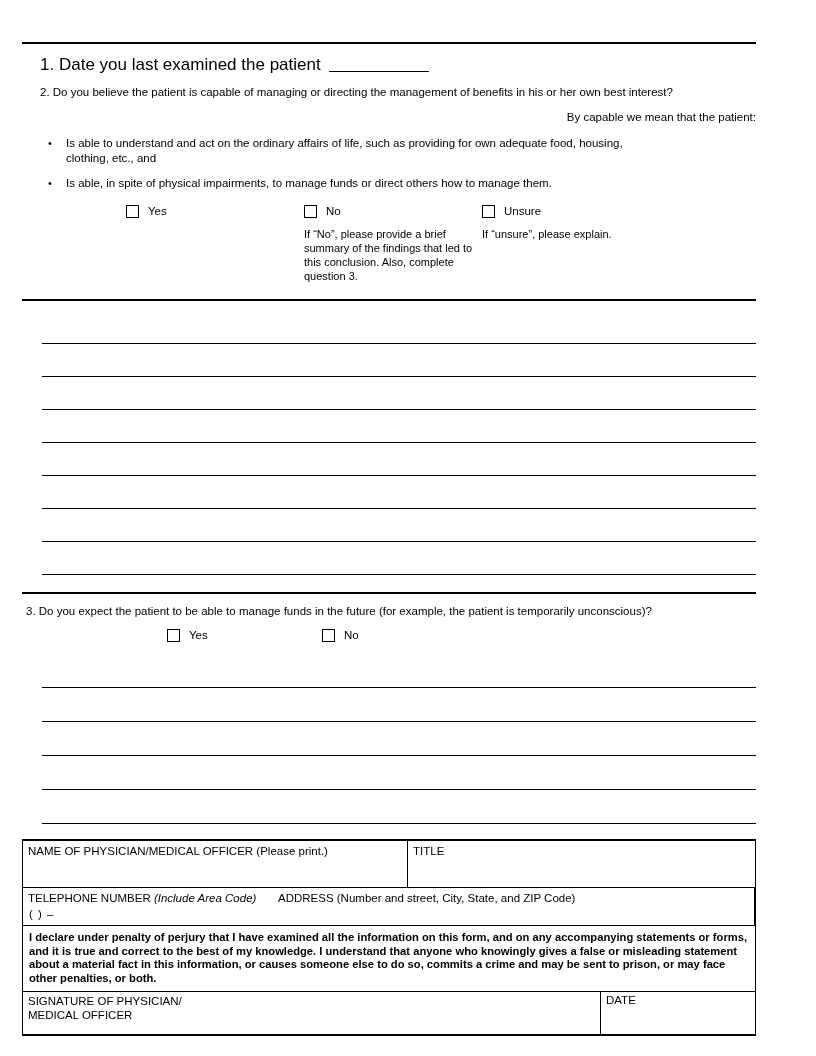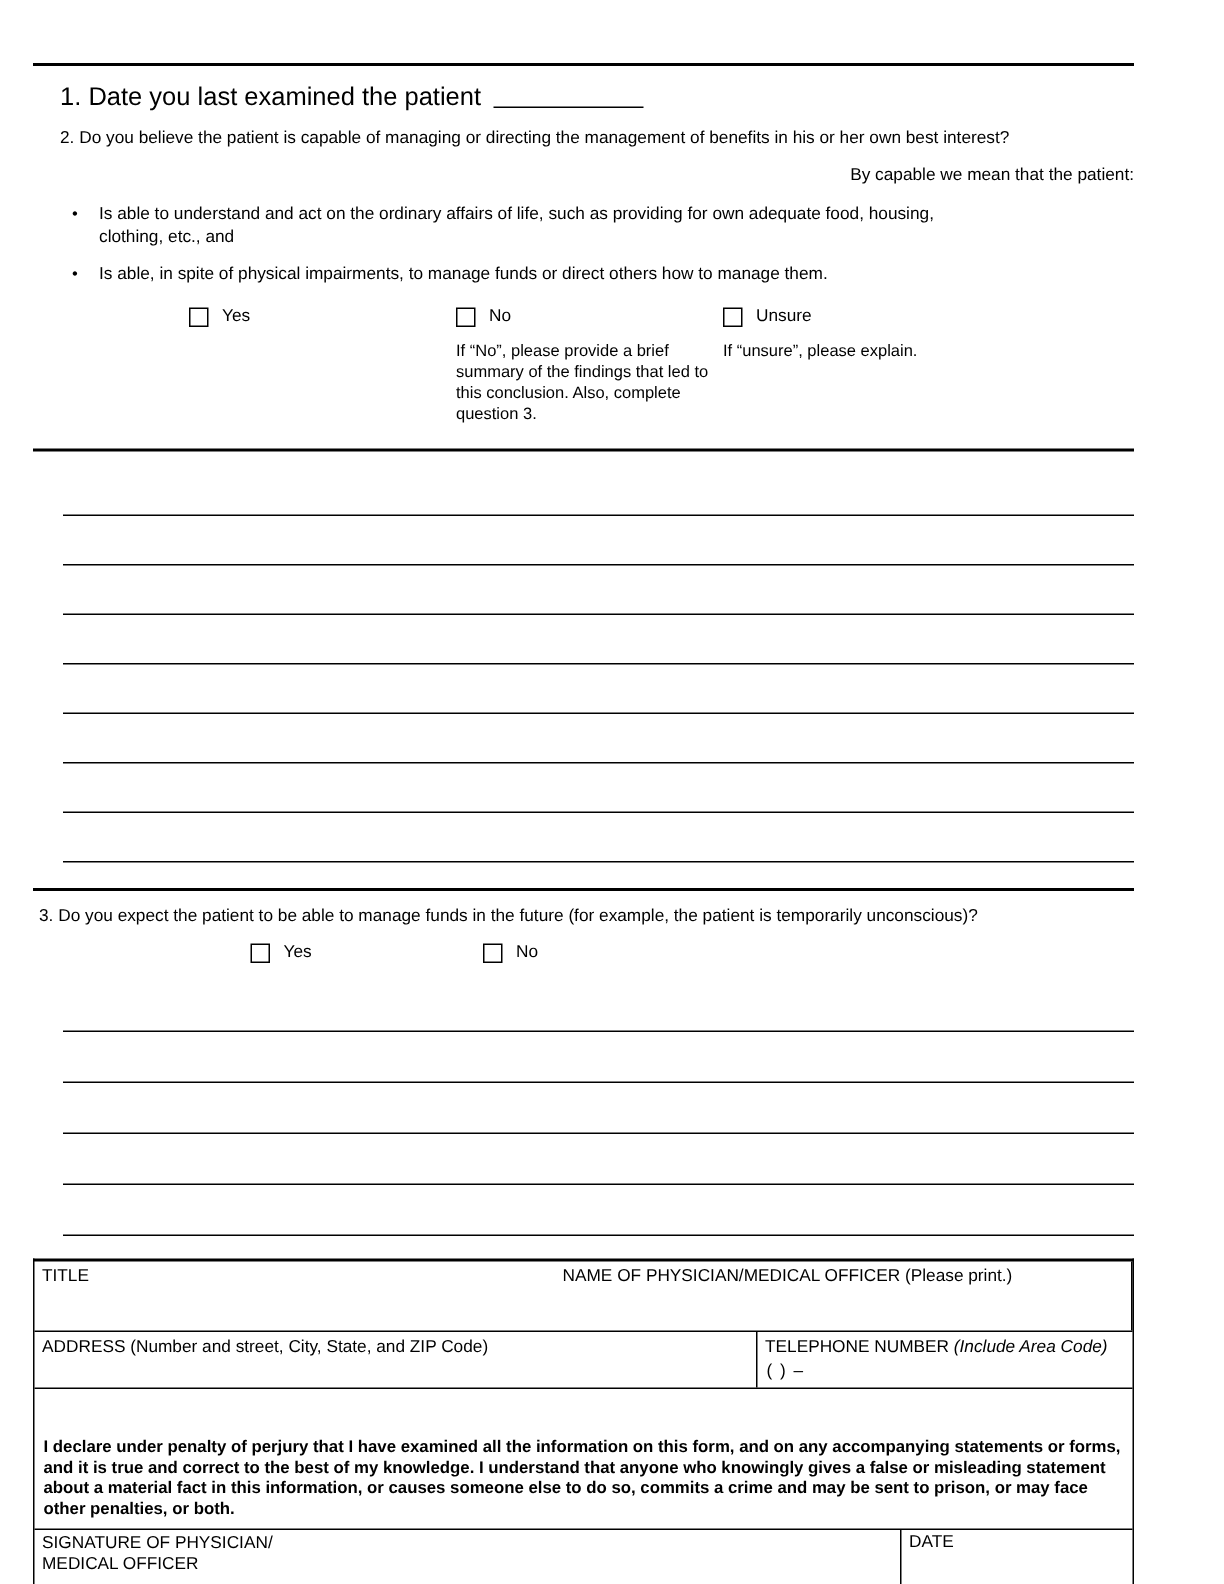--- a/index.html
+++ b/index.html
@@ -184,21 +184,20 @@
     font-size: 11.5px;
     letter-spacing: 1px;
   }
   .italic { font-style: italic; }
   .declare {
     border-bottom: 1px solid #000;
     padding: 5px 6px 6px 6px;
     font-size: 11.2px;
     font-weight: bold;
     line-height: 13.5px;
-    margin-top: 28px;
   }
   .sigrow {
     display: flex;
     border-bottom: 2px solid #000;
   }
   .cell-sig {
     width: 578px;
     height: 42px;
     border-right: 1px solid #000;
     font-size: 11.5px;
@@ -307,35 +306,35 @@
     <div class="lines lines3">
       <div class="answer-line"></div>
       <div class="answer-line"></div>
       <div class="answer-line"></div>
       <div class="answer-line"></div>
       <div class="answer-line"></div>
     </div>
 
     <div class="tbl">
       <div class="trow">
+        <div class="tcell cell-name">
+          <span>NAME OF PHYSICIAN/MEDICAL OFFICER (Please print.)</span>
+        </div>
         <div class="tcell cell-title">
           <span>TITLE</span>
         </div>
-        <div class="tcell cell-name">
-          <span>NAME OF PHYSICIAN/MEDICAL OFFICER (Please print.)</span>
-        </div>
       </div>
       <div class="trow">
-        <div class="tcell cell-addr">
-          <span>ADDRESS (Number and street, City, State, and ZIP Code)</span>
-        </div>
         <div class="tcell cell-phone">
           <span>TELEPHONE NUMBER</span>
           <span class="italic">(Include Area Code)</span>
           <span class="phone-blank">(          )          –</span>
+        </div>
+        <div class="tcell cell-addr">
+          <span>ADDRESS (Number and street, City, State, and ZIP Code)</span>
         </div>
       </div>
       <div class="declare">I declare under penalty of perjury that I have examined all the information on this form, and on any accompanying statements or forms, and it is true and correct to the best of my knowledge.  I understand that anyone who knowingly gives a false or misleading statement about a material fact in this information, or causes someone else to do so, commits a crime and may be sent to prison, or may face other penalties, or both.</div>
       <div class="sigrow">
         <div class="cell-sig">
           <div>SIGNATURE OF PHYSICIAN/</div>
           <div>MEDICAL OFFICER</div>
         </div>
         <div class="cell-date">
           <span>DATE</span>

